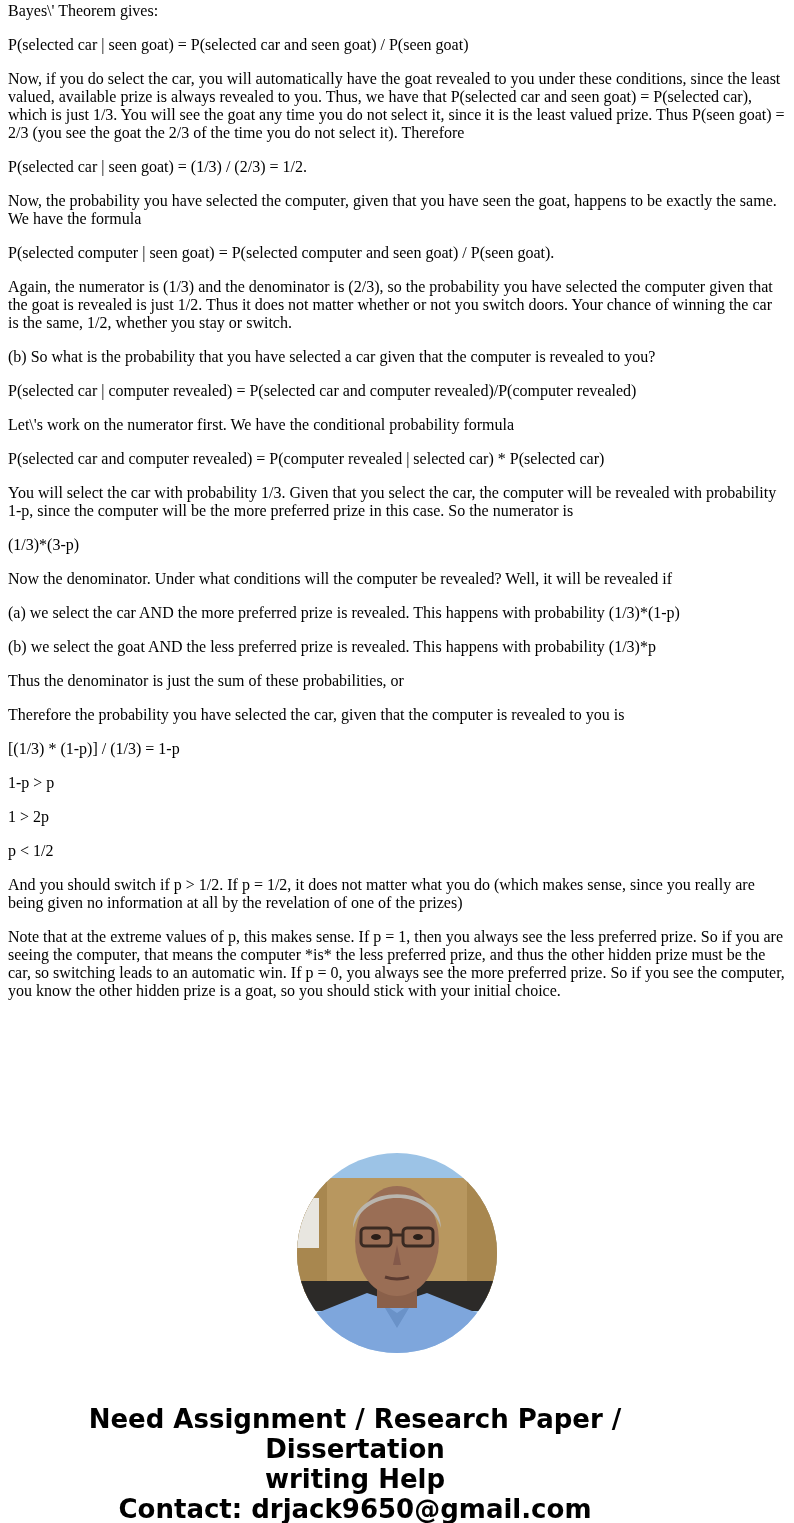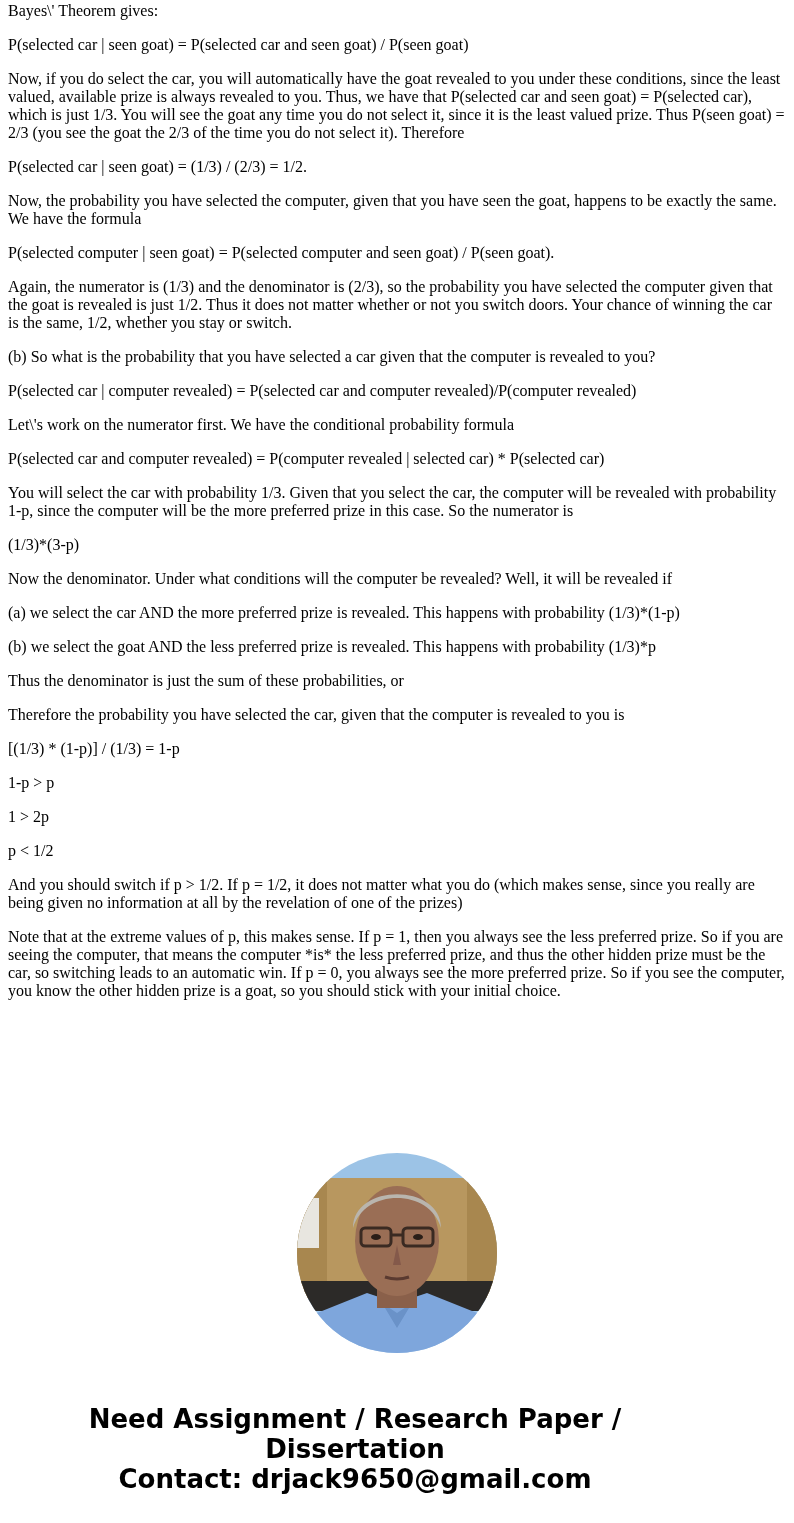--- a/index.html
+++ b/index.html
@@ -112,14 +112,15 @@
     <ellipse cx="121" cy="84" rx="5" ry="3" fill="#2a1e18"></ellipse>
 
     <path d="M100,92 L96,112 L104,112 Z" fill="#84594a"></path>
 
     <path d="M88,124 Q100,128 112,124" stroke="#5a3a30" stroke-width="3" fill="none"></path>
   </svg>
 </div>
 
 <div class="footer">
   <div>Need Assignment / Research Paper / Dissertation</div>
+  <div>writing Help</div>
   <div>Contact: drjack9650@gmail.com</div>
 </div>
 
 </body></html>

